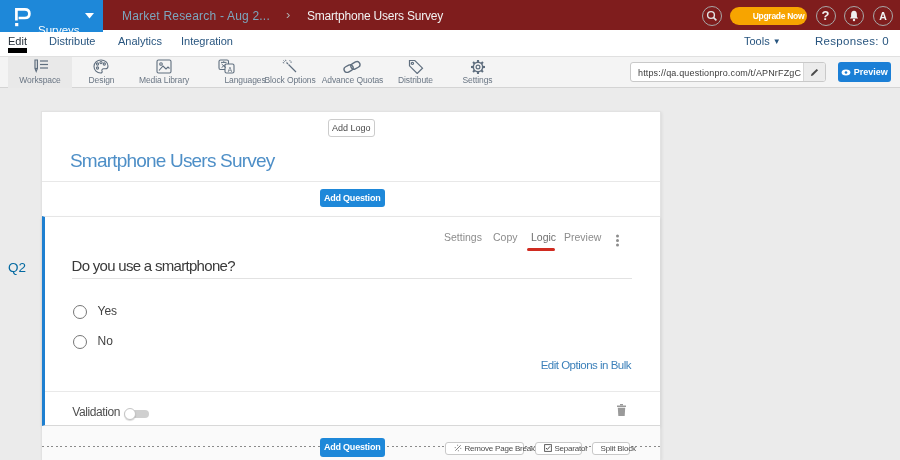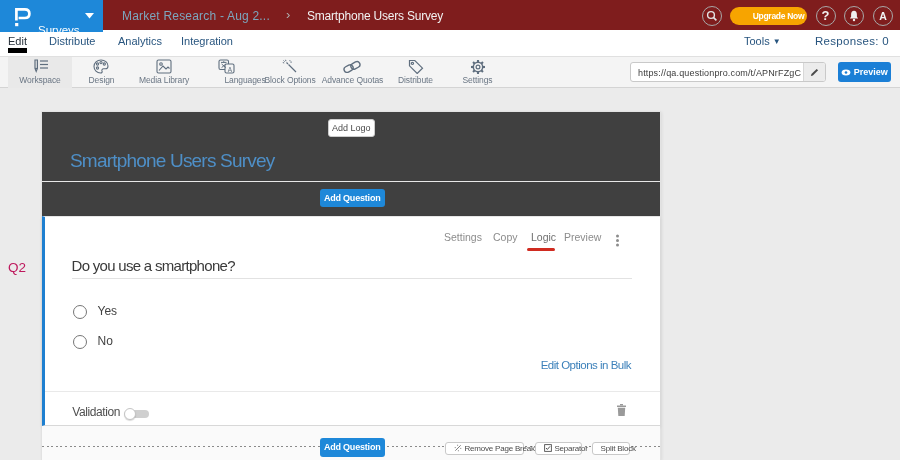--- a/index.html
+++ b/index.html
@@ -25,22 +25,22 @@
   #toolbar { position:absolute; left:0; top:57px; width:900px; height:31px; background:#f4f4f4; border-bottom:1px solid #d4d4d4; }
   #wsbg { position:absolute; left:8px; top:57px; width:64px; height:31px; background:#e9e9e9; z-index:1; }
   .tico { position:absolute; top:59px; z-index:2; }
   .tlbl { position:absolute; top:75px; z-index:2; font-size:8.5px; color:#6a7684; letter-spacing:-0.1px; white-space:nowrap; transform:translateX(-50%); }
   #urlbox { position:absolute; left:630px; top:62px; width:196px; height:20px; background:#fff; border:1px solid #c9c9c9; border-radius:3px; z-index:2; }
   #urltext { position:absolute; left:7px; top:4.5px; width:166px; font-size:9px; letter-spacing:0.15px; color:#3c3c3c; white-space:nowrap; overflow:hidden; }
   #urlpencil { position:absolute; right:0; top:0; width:22px; height:18px; background:#ececec; border-left:1px solid #d8d8d8; border-radius:0 2px 2px 0; text-align:center; }
   #previewbtn { position:absolute; left:838px; top:62px; width:53px; height:20px; background:#1b7fd6; border-radius:3px; color:#fff; font-size:9px; font-weight:bold; text-align:center; line-height:20px; z-index:2; white-space:nowrap; }
 
   
-  #q2label { position:absolute; left:8px; top:260px; font-size:13.5px; color:#be185d; }
-  #card { position:absolute; left:41px; top:111px; width:620px; height:349px; background:#404040; border:1px solid #e2e2e2; border-bottom:none; box-shadow:1px 1px 3px rgba(0,0,0,0.07); }
+  #q2label { position:absolute; left:8px; top:260px; font-size:13.5px; color:#0369a1; }
+  #card { position:absolute; left:41px; top:111px; width:620px; height:349px; background:#ffffff; border:1px solid #e2e2e2; border-bottom:none; box-shadow:1px 1px 3px rgba(0,0,0,0.07); }
   #addlogo { position:absolute; left:285.8px; top:6.5px; width:47px; height:18px; background:#fff; border:1px solid #ccc; border-radius:3px; font-size:9px; color:#4a4a4a; text-align:center; line-height:16px; }
   #title { position:absolute; left:28px; top:37.5px; font-size:19px; letter-spacing:-0.8px; color:#4e8fc7; }
   #aqdiv { position:absolute; left:0; top:69px; width:618px; height:1px; background:#e8e8e8; }
   .bluebtn { position:absolute; background:#1e88d9; border-radius:3px; color:#fff; font-size:9px; font-weight:bold; text-align:center; white-space:nowrap; letter-spacing:-0.2px; }
   #addq1 { left:277.7px; top:77px; width:65px; height:18px; line-height:18px; }
 
   
   #qblock { position:absolute; left:0; top:104px; width:618px; height:210px; background:#fff; border-left:3px solid #1e7fd0; border-top:1px solid #e6e6e6; border-bottom:1px solid #d8d8d8; box-shadow:0 2px 3px rgba(0,0,0,0.09); }
   .tab { position:absolute; top:14px; font-size:10.5px; color:#8c8c8c; }
   #redbar { position:absolute; left:482px; top:31px; width:28px; height:2.5px; background:#d02b20; border-radius:1.5px; }

